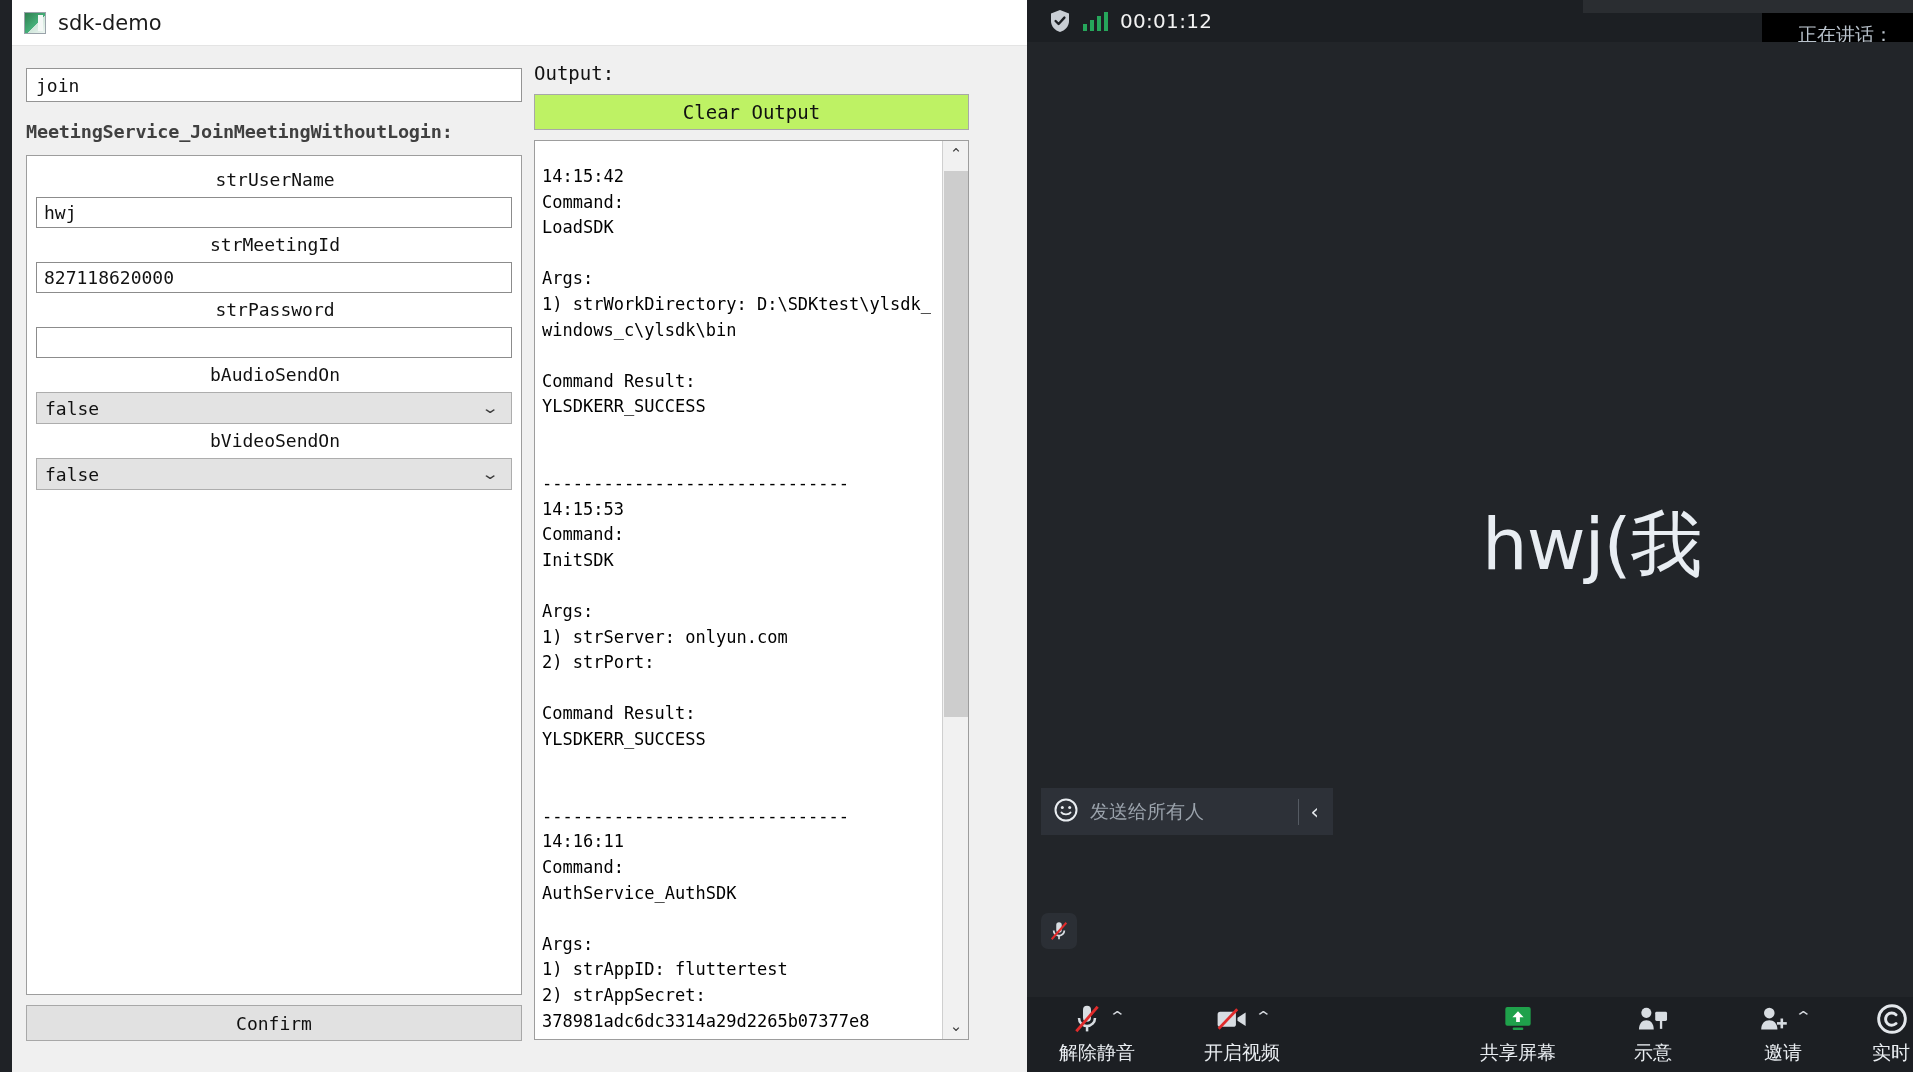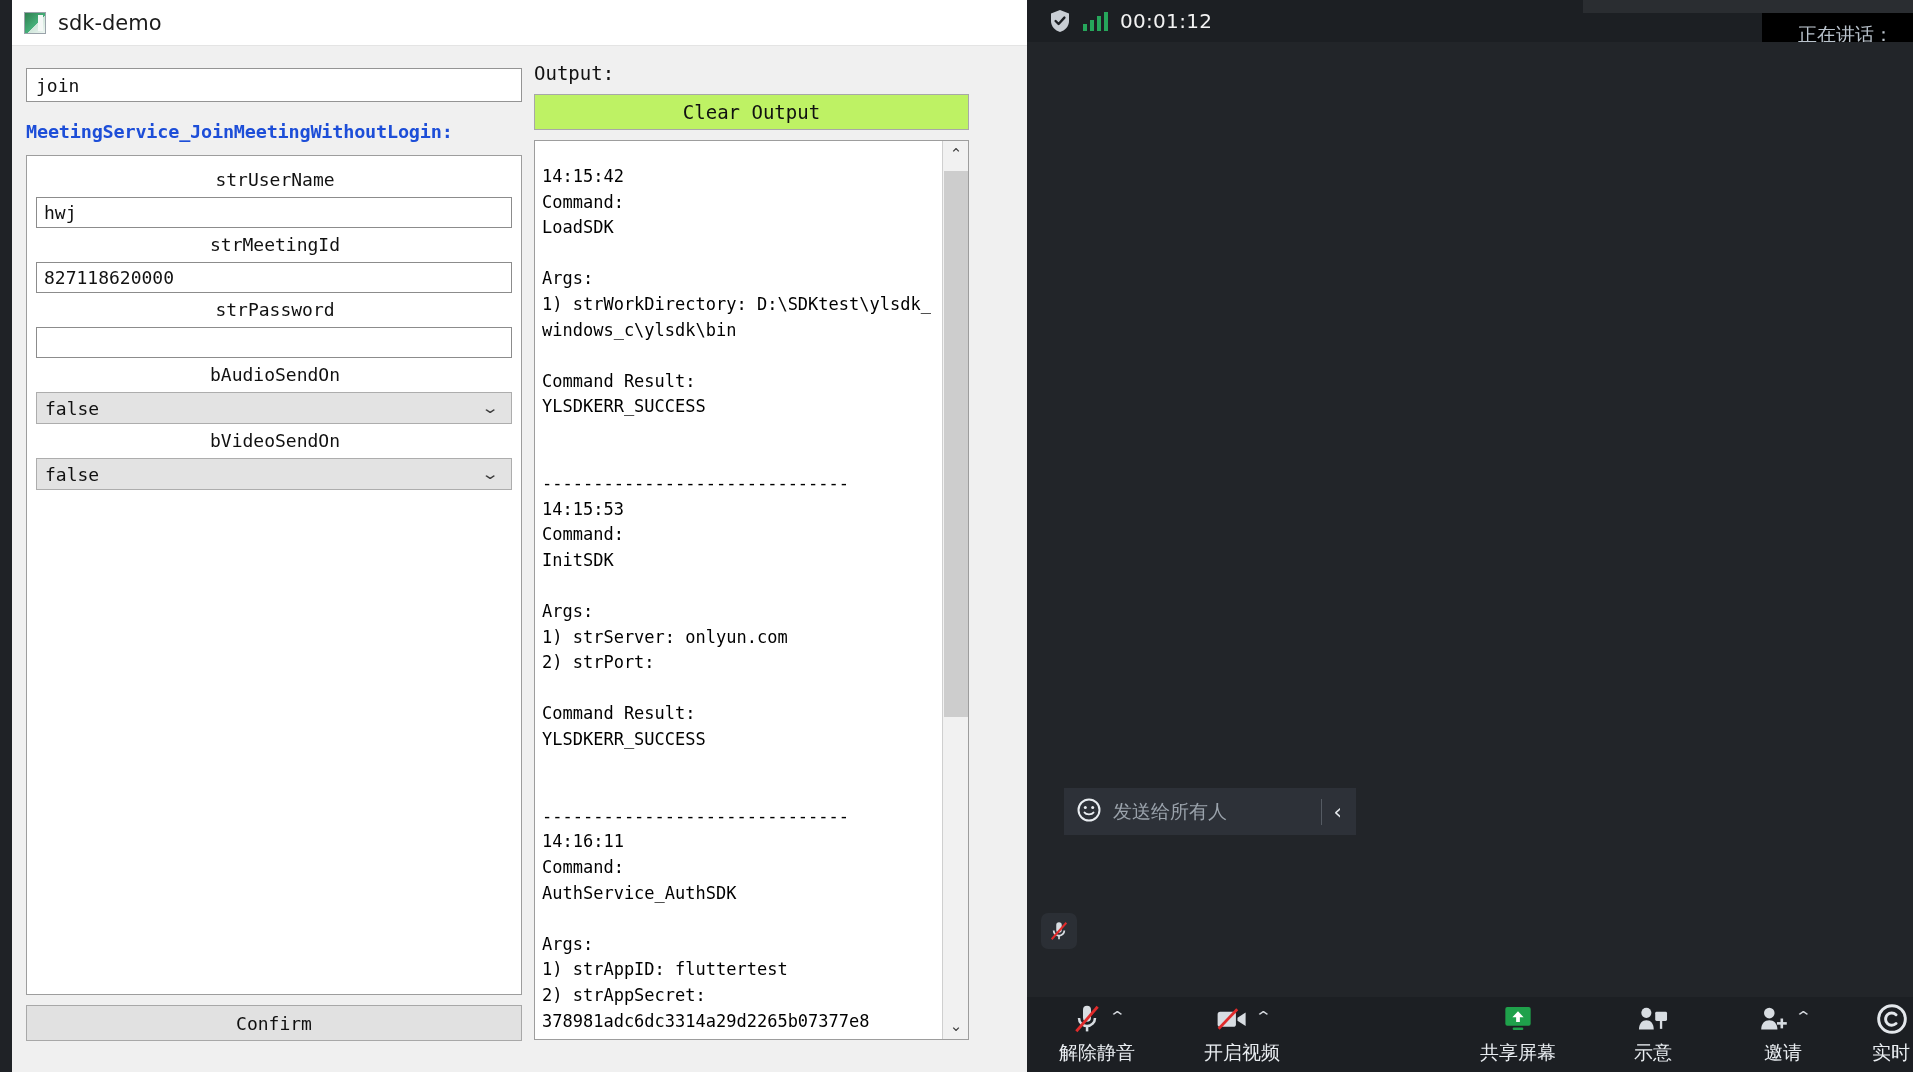--- a/index.html
+++ b/index.html
@@ -52,21 +52,21 @@
     border: 1px solid #949494;
     background: #ffffff;
     font-family: "DejaVu Sans Mono", monospace;
     font-size: 18px; color: #111;
     padding: 0 9px;
     display: flex; align-items: center;
   }
   #api-heading {
     margin-top: 19px; margin-bottom: 13px;
     font-family: "DejaVu Sans Mono", monospace;
-    font-size: 18.5px; font-weight: bold; color: #1d4ed8;
+    font-size: 18.5px; font-weight: bold; color: #404040;
     letter-spacing: -0.2px;
     white-space: nowrap;
   }
   #param-box {
     border: 1px solid #9d9d9d;
     background: #ffffff;
     height: 840px;
     padding: 7px 9px 0 9px;
     overflow: hidden;
     text-align: center;
@@ -222,21 +222,20 @@
     letter-spacing: -1px;
   }
   #chat-input-bar {
     position: absolute;
     left: 14px; bottom: 162px;
     width: 292px; height: 47px;
     background: #2d3138;
     border-radius: 0;
     display: flex; align-items: center;
     padding: 0 6px 0 12px;
-    margin-left: 23px;
   }
   #emoji-icon { flex: none; margin-right: 11px; }
   #chat-placeholder {
     flex: 1;
     color: #9ba3ac; font-size: 19px;
     font-family: "DejaVu Sans", sans-serif;
   }
   #chat-divider { width:1px; height: 26px; background:#555b63; margin-right: 12px; }
   #chat-collapse {
     color: #e6eaee; font-size: 21px;
@@ -394,20 +393,21 @@
 
       <span id="meeting-timer">00:01:12</span>
 
       <div id="clipped-top-text"></div>
 
       <div id="speaking-banner">正在讲话：</div>
     </div>
 
     <div id="stage">
 
+      <div id="video-tile-name">hwj(我</div>
 
       <div id="chat-input-bar">
         <span id="emoji-icon">
           <svg width="26" height="26" viewBox="0 0 26 26">
             <circle cx="13" cy="13" r="10.5" fill="none" stroke="#e9edf1" stroke-width="2"></circle>
             <circle cx="9.3" cy="10.6" r="1.5" fill="#e9edf1"></circle>
             <circle cx="16.7" cy="10.6" r="1.5" fill="#e9edf1"></circle>
             <path d="M8.5 15.6 C10 18 16 18 17.5 15.6" fill="none" stroke="#e9edf1" stroke-width="1.9" stroke-linecap="round"></path>
           </svg>
         </span>

